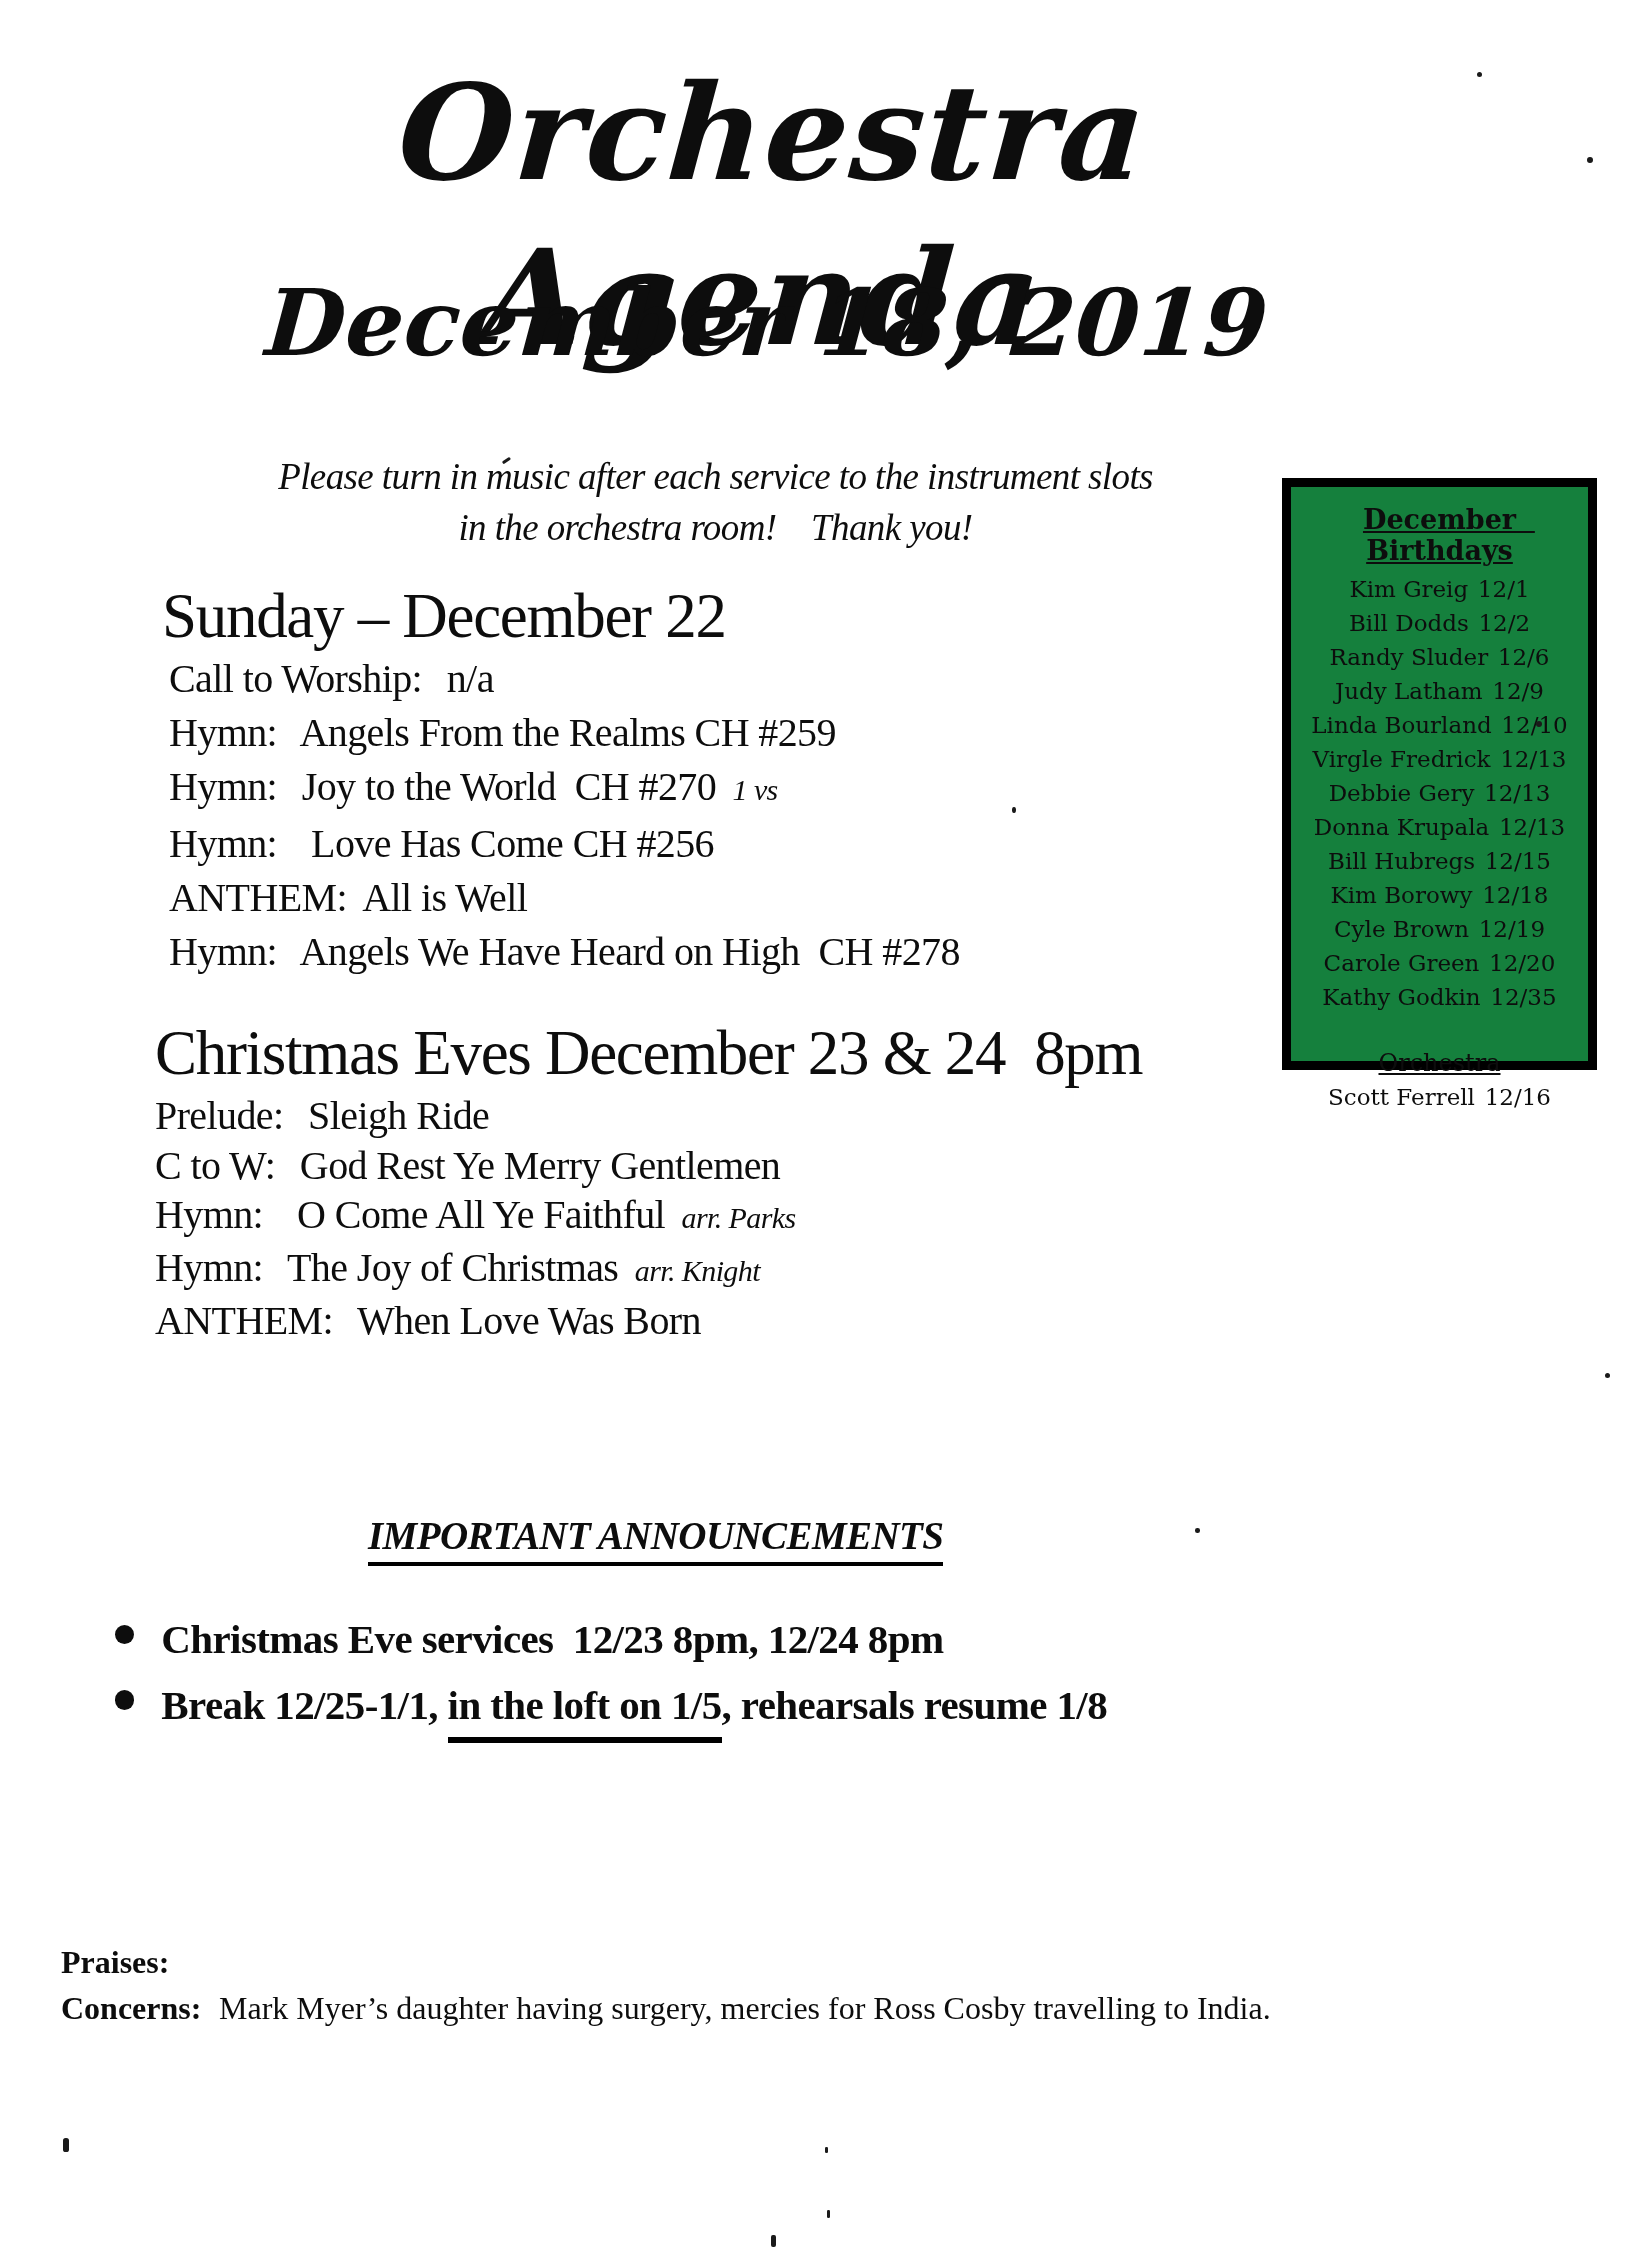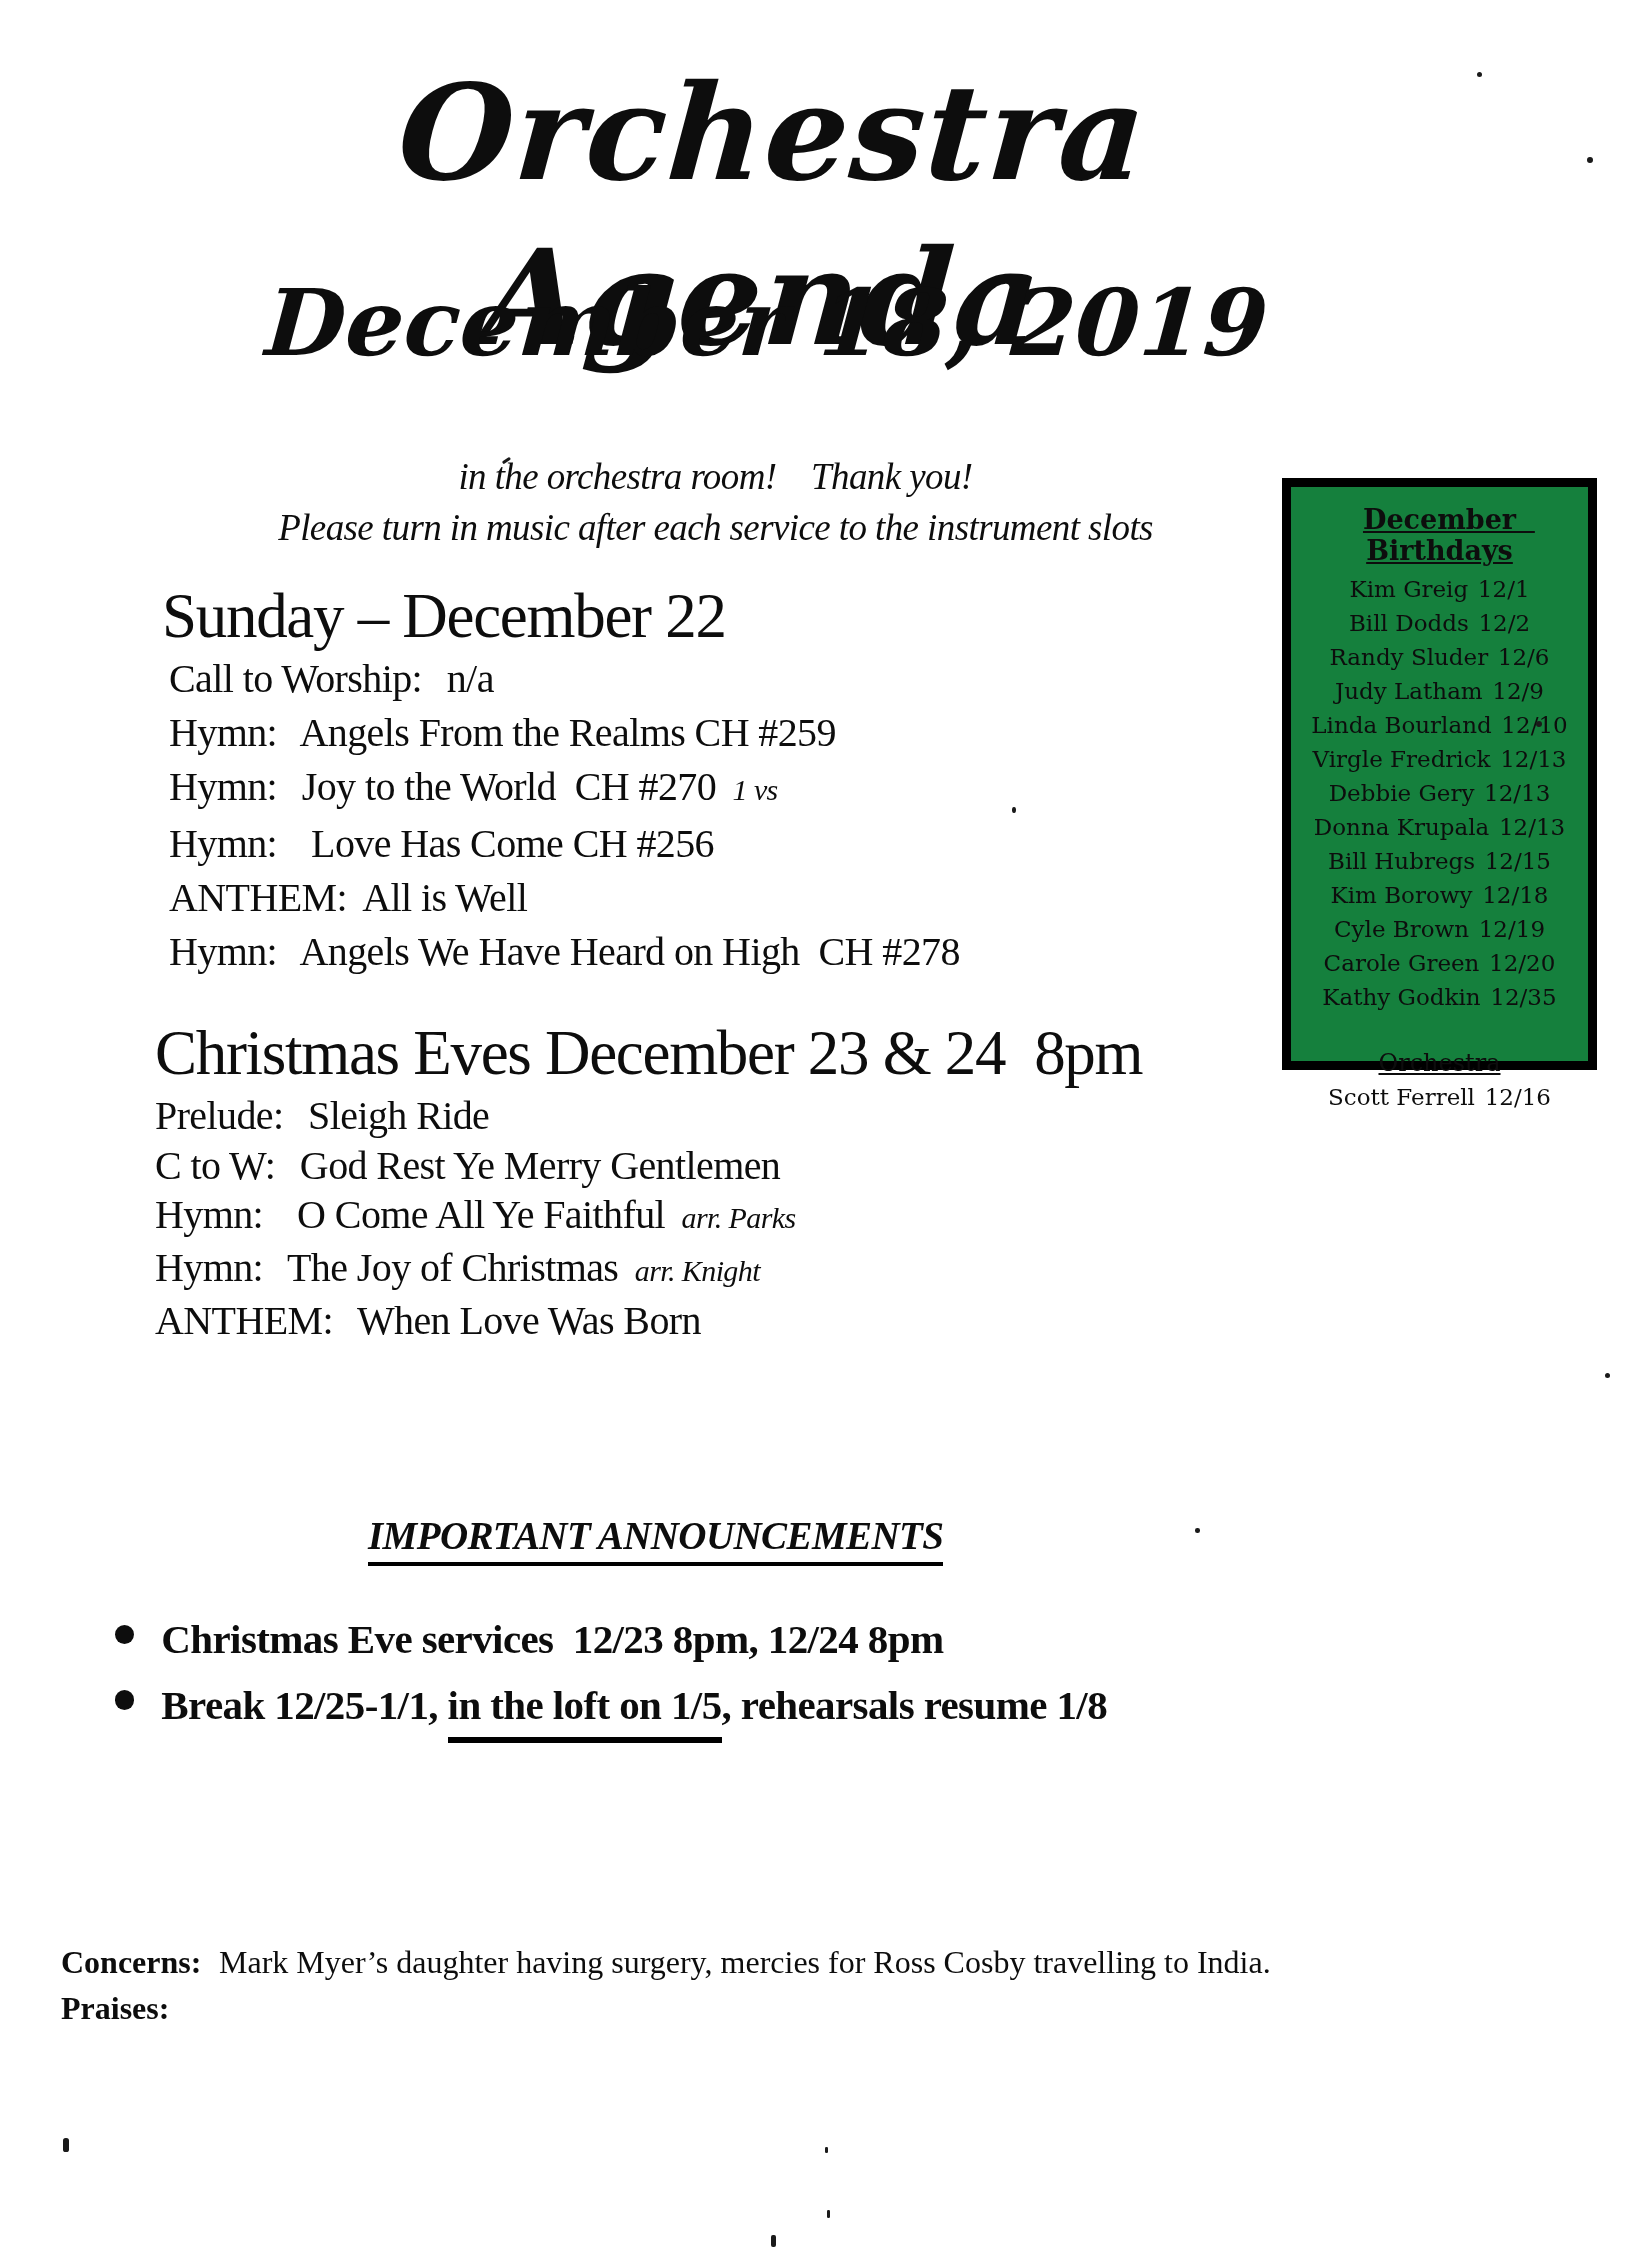--- a/index.html
+++ b/index.html
@@ -196,22 +196,22 @@
 </style>
 </head>
 <body>
 
 <div class="page">
 
   <div class="title-script" data-bind="header.title">Orchestra Agenda</div>
   <div class="title-date" data-bind="header.date">December 18, 2019</div>
 
   <div class="notice">
+    <div data-bind="header.notice_line1">Please turn in music after each service to the instrument slots</div>
     <div data-bind="header.notice_line2">in the orchestra room!    Thank you!</div>
-    <div data-bind="header.notice_line1">Please turn in music after each service to the instrument slots</div>
   </div>
 
   <div class="section-heading sunday-heading" data-bind="sunday_service.heading">Sunday – December 22</div>
   <ul class="svc-list sunday-list">
     <li class="svc-line">
       <span class="svc-label" data-bind="sunday_service.items.0.label">Call to Worship:</span><span class="svc-value" data-bind="sunday_service.items.0.value"> n/a</span>
     </li>
     <li class="svc-line">
       <span class="svc-label" data-bind="sunday_service.items.1.label">Hymn:</span><span class="svc-value" data-bind="sunday_service.items.1.value"> Angels From the Realms CH #259</span>
     </li>
@@ -277,24 +277,24 @@
     <li class="bullet-item">
       <span class="bullet-dot"></span><span data-bind="announcements.bullets.0.pre">Christmas Eve services  12/23 8pm, 12/24 8pm</span>
     </li>
     <li class="bullet-item">
       <span class="bullet-dot"></span><span data-bind="announcements.bullets.1.pre">Break 12/25-1/1, </span><span class="bullet-underlined" data-bind="announcements.bullets.1.underlined">in the loft on 1/5</span><span data-bind="announcements.bullets.1.post">, rehearsals resume 1/8</span>
     </li>
   </ul>
 
   <div class="prayer">
     <div>
-      <span class="prayer-label" data-bind="prayer.concerns_label">Concerns:</span><span class="prayer-text" data-bind="prayer.concerns_text">Mark Myer’s daughter having surgery, mercies for Ross Cosby travelling to India.</span>
+      <span class="prayer-label" data-bind="prayer.praises_label">Praises:</span>
     </div>
     <div>
-      <span class="prayer-label" data-bind="prayer.praises_label">Praises:</span>
+      <span class="prayer-label" data-bind="prayer.concerns_label">Concerns:</span><span class="prayer-text" data-bind="prayer.concerns_text">Mark Myer’s daughter having surgery, mercies for Ross Cosby travelling to India.</span>
     </div>
   </div>
 
   <div class="speck s1"></div>
   <div class="speck s2"></div>
   <div class="speck s3"></div>
   <div class="speck s4"></div>
   <div class="speck s5"></div>
   <div class="speck s6"></div>
   <div class="speck s7"></div>

